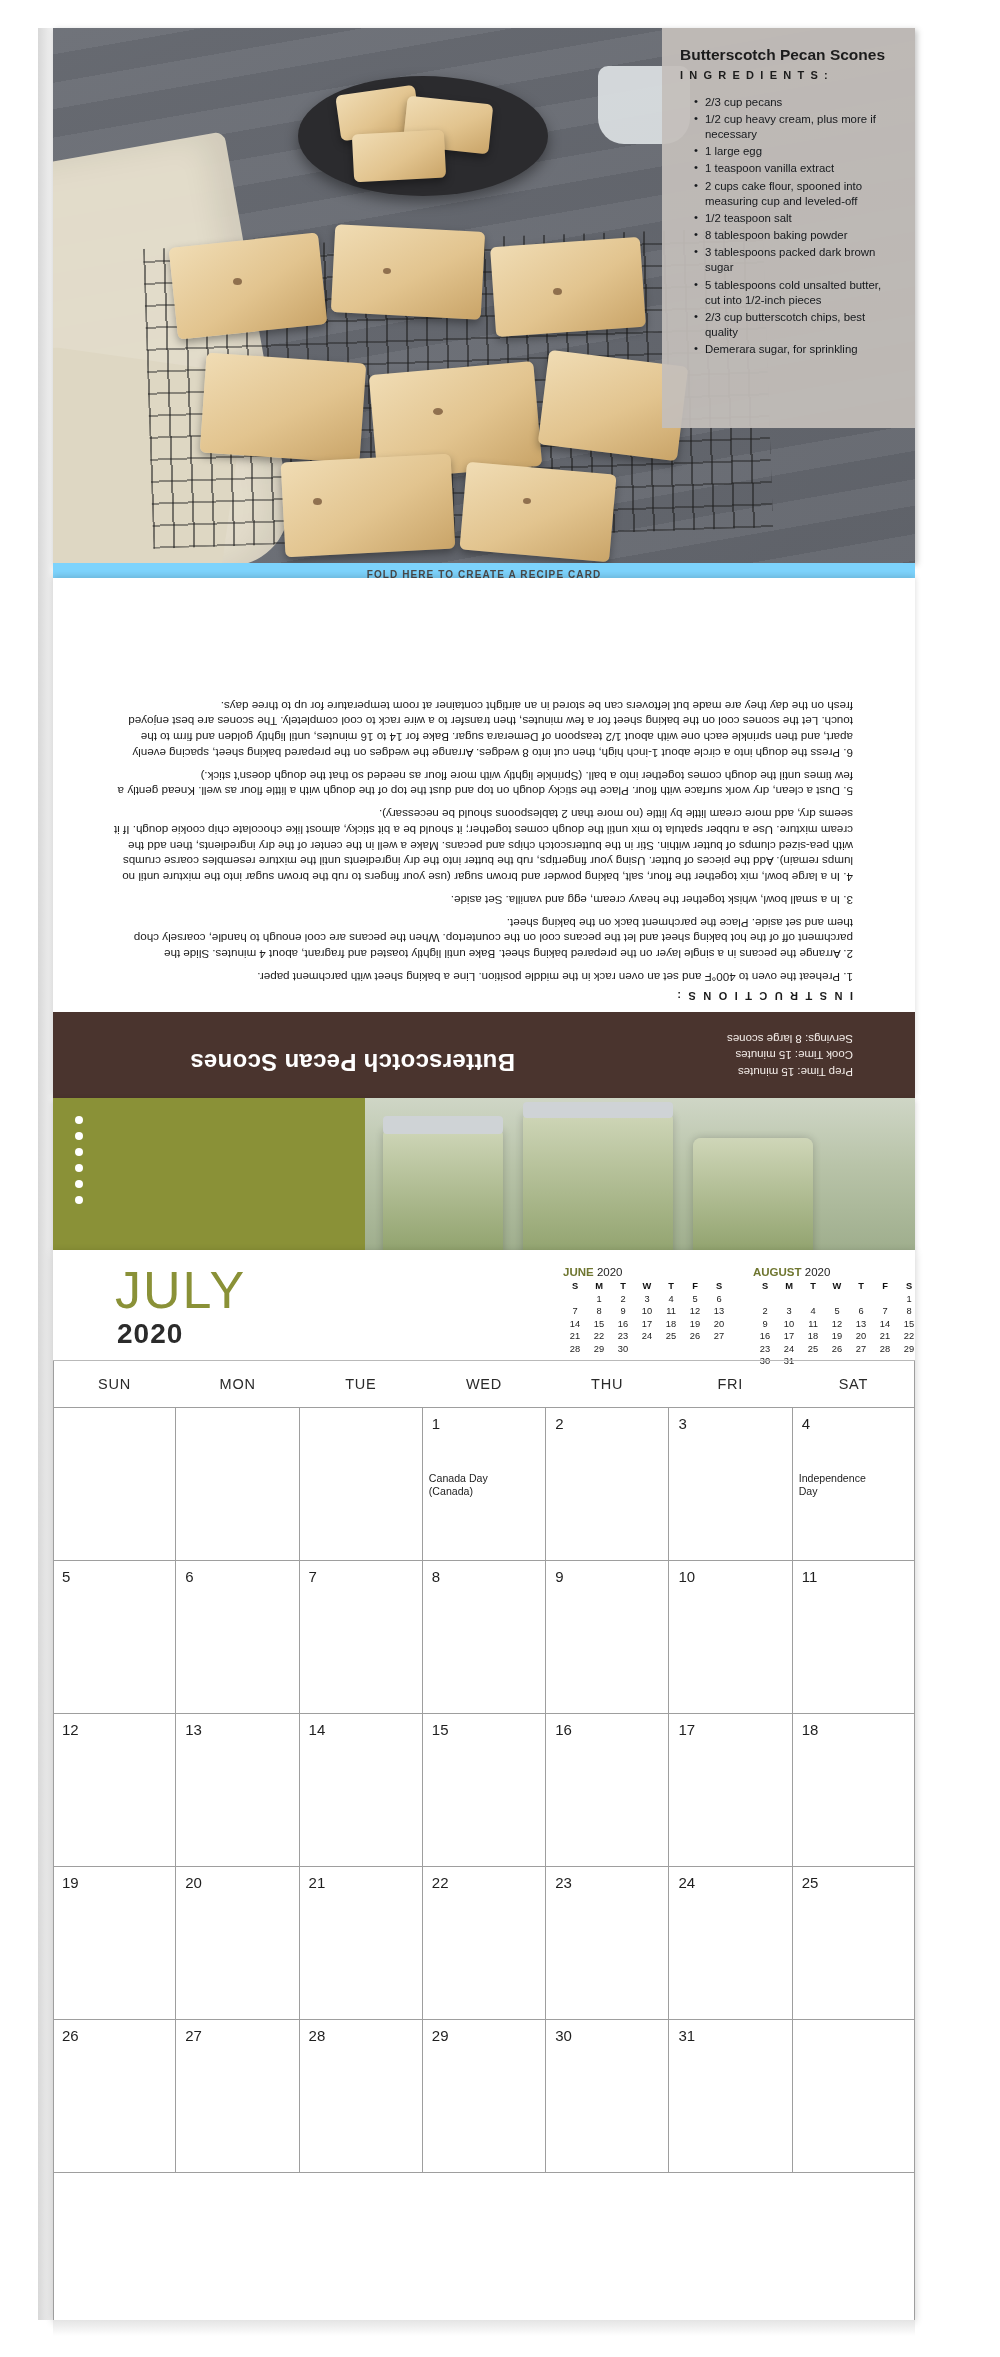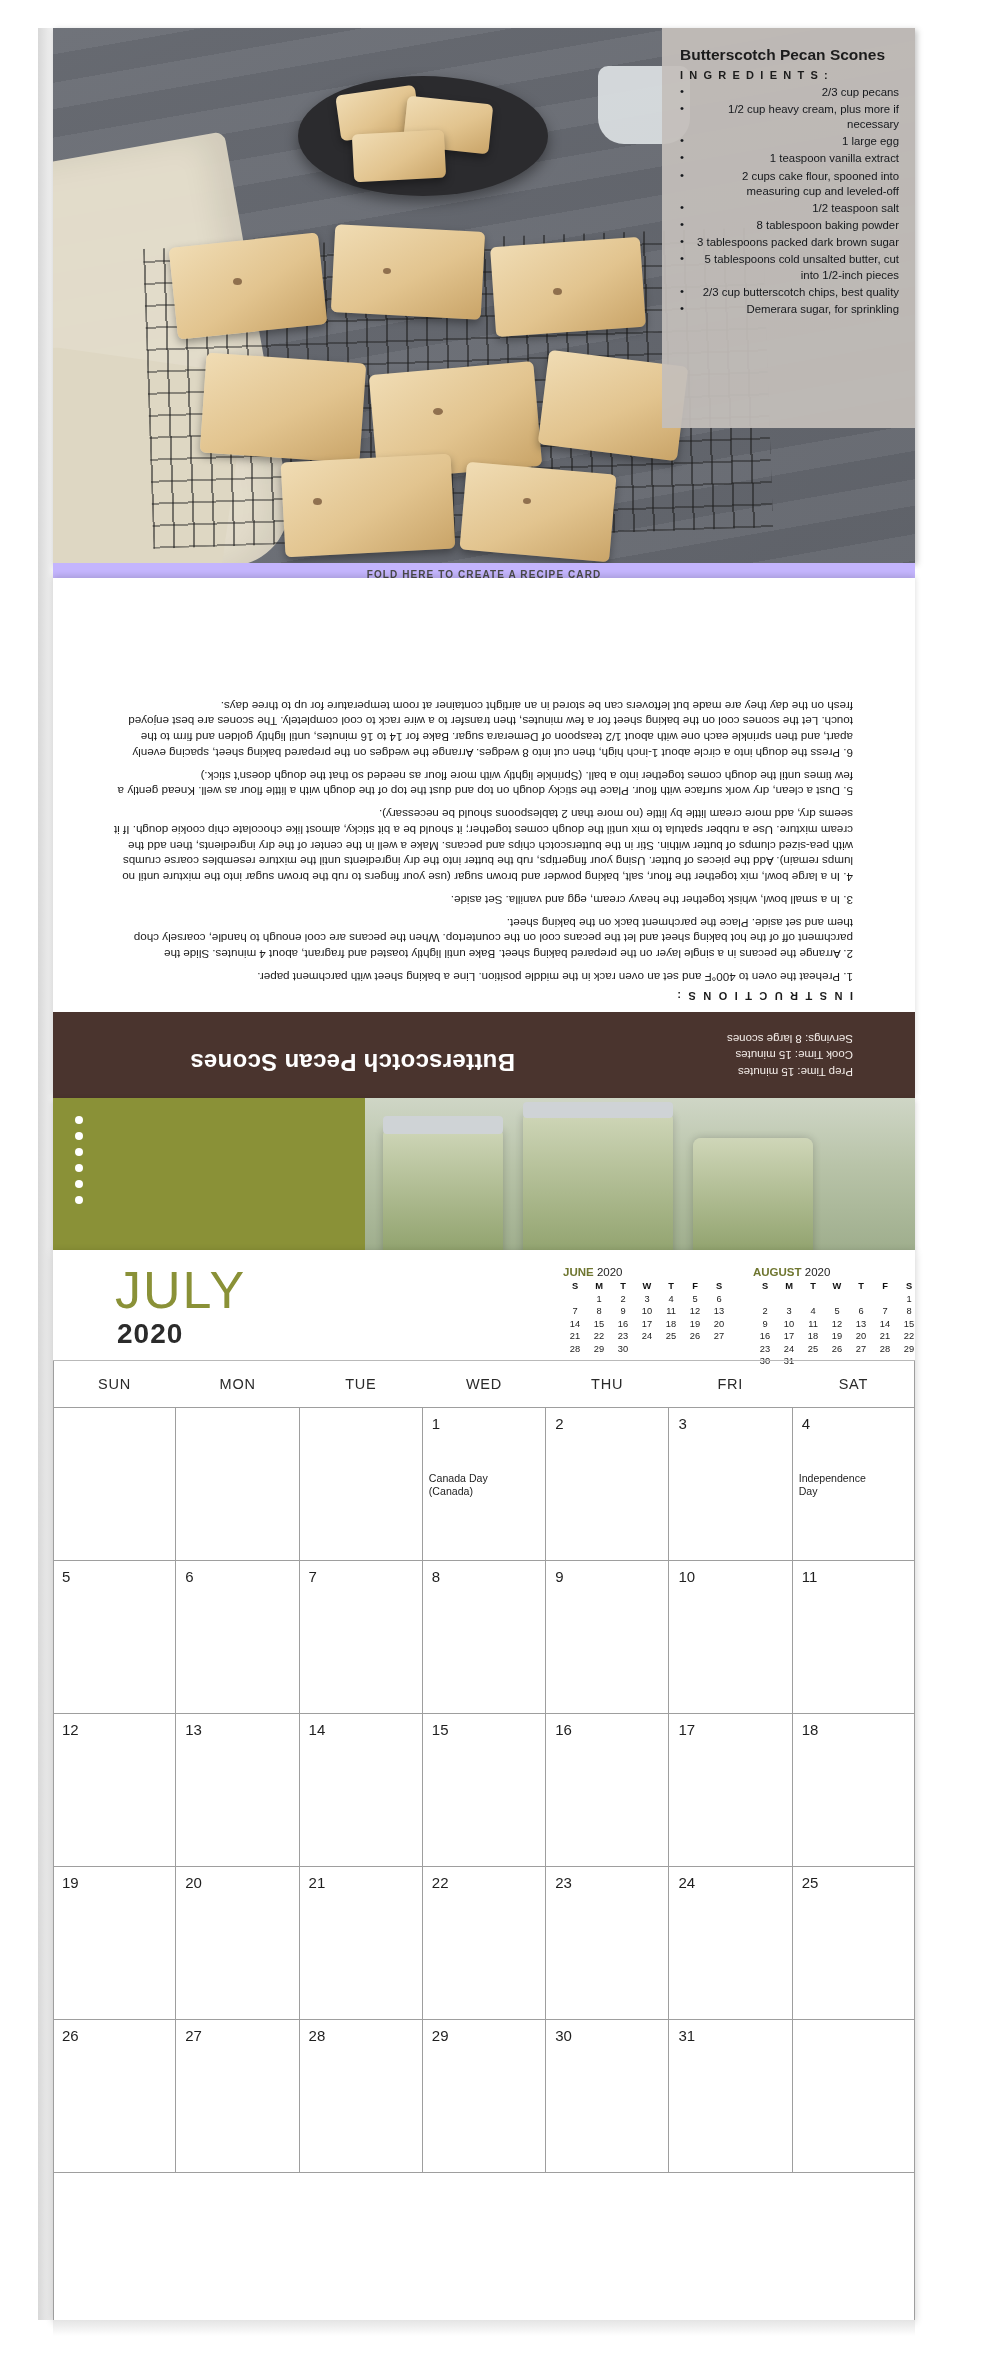--- a/index.html
+++ b/index.html
@@ -27,26 +27,26 @@
      box-shadow:0 6px 14px rgba(0,0,0,.4);}
   .cup{position:absolute;left:545px;top:38px;width:92px;height:78px;background:#dfe3e6;border-radius:10px 10px 26px 26px;opacity:.9;}
   .scone{position:absolute;background:linear-gradient(150deg,#f0dcb4 0%,#e2c48f 55%,#c9a468 100%);
      border-radius:6px;box-shadow:0 4px 8px rgba(0,0,0,.35);}
   .sc-speck{position:absolute;background:#6b4a2f;border-radius:50%;opacity:.7;}
 
   
   .ing-card{position:absolute;right:0;top:0;width:253px;height:400px;background:rgba(196,190,186,.93);padding:18px 16px 10px 18px;box-sizing:border-box;}
   .ing-title{font-size:15.5px;font-weight:bold;color:#1c1c1c;line-height:1.15;margin-bottom:5px;}
   .ing-sub{font-size:11px;font-weight:bold;letter-spacing:1.6px;color:#1c1c1c;margin-bottom:4px;}
-  .ing-list{list-style:none;margin:0;padding:0;text-align:right;}
+  .ing-list{list-style:none;margin:14px;padding:0;}
   .ing-list li{font-size:11.4px;line-height:1.33;color:#15181c;margin-bottom:2px;padding-left:11px;position:relative;}
   .ing-list li:before{content:"•";position:absolute;left:0;top:-1px;}
 
   
-  .fold{position:absolute;left:53px;top:563px;width:862px;height:22px;background:#c4b5fd;
+  .fold{position:absolute;left:53px;top:563px;width:862px;height:22px;background:#7dd3fc;
      display:flex;align-items:center;justify-content:center;}
   .fold span{font-size:10px;letter-spacing:1.1px;color:#4a4a4a;font-weight:bold;}
 
   
   .flip{position:absolute;left:53px;top:578px;width:862px;height:520px;background:#ffffff;transform:rotate(180deg);
      box-shadow:0 2px 6px rgba(0,0,0,.15);}
   .flip-inner{position:absolute;left:0;top:0;width:862px;height:520px;}
   .instr-head{position:absolute;left:0;top:0;width:862px;height:86px;background:#4a342e;color:#ffffff;}
   .instr-head .ttl{position:absolute;left:400px;top:22px;font-size:24px;font-weight:bold;letter-spacing:.3px;}
   .instr-head .meta{position:absolute;left:62px;top:18px;font-size:11.5px;line-height:1.45;color:#f3ece8;}

